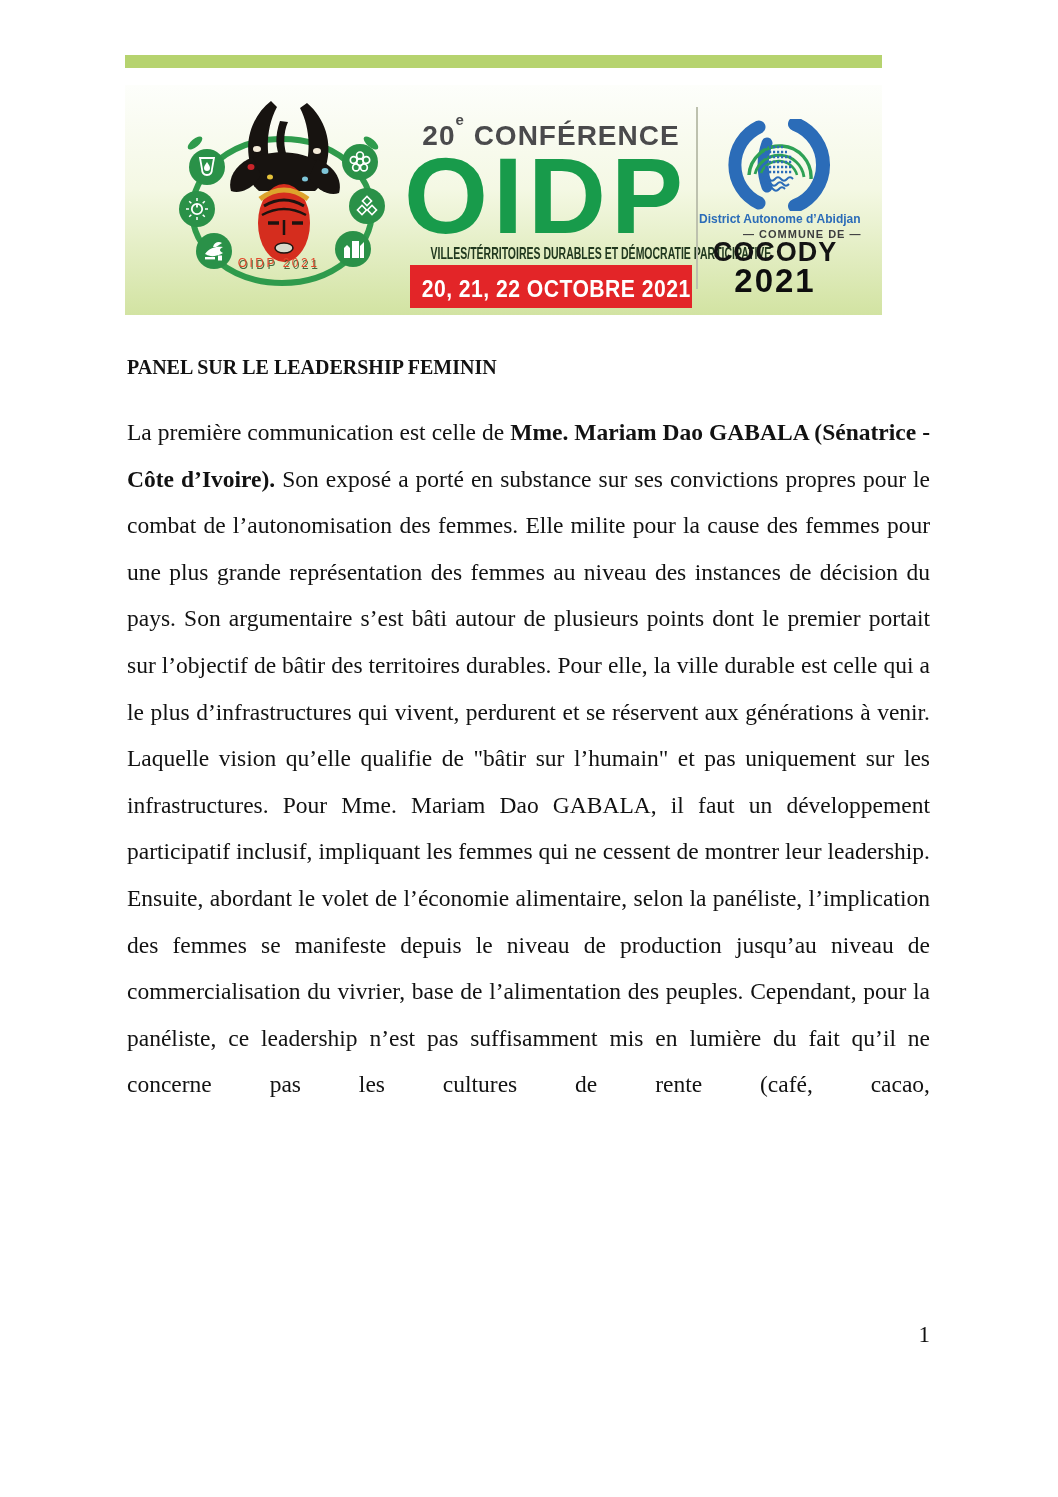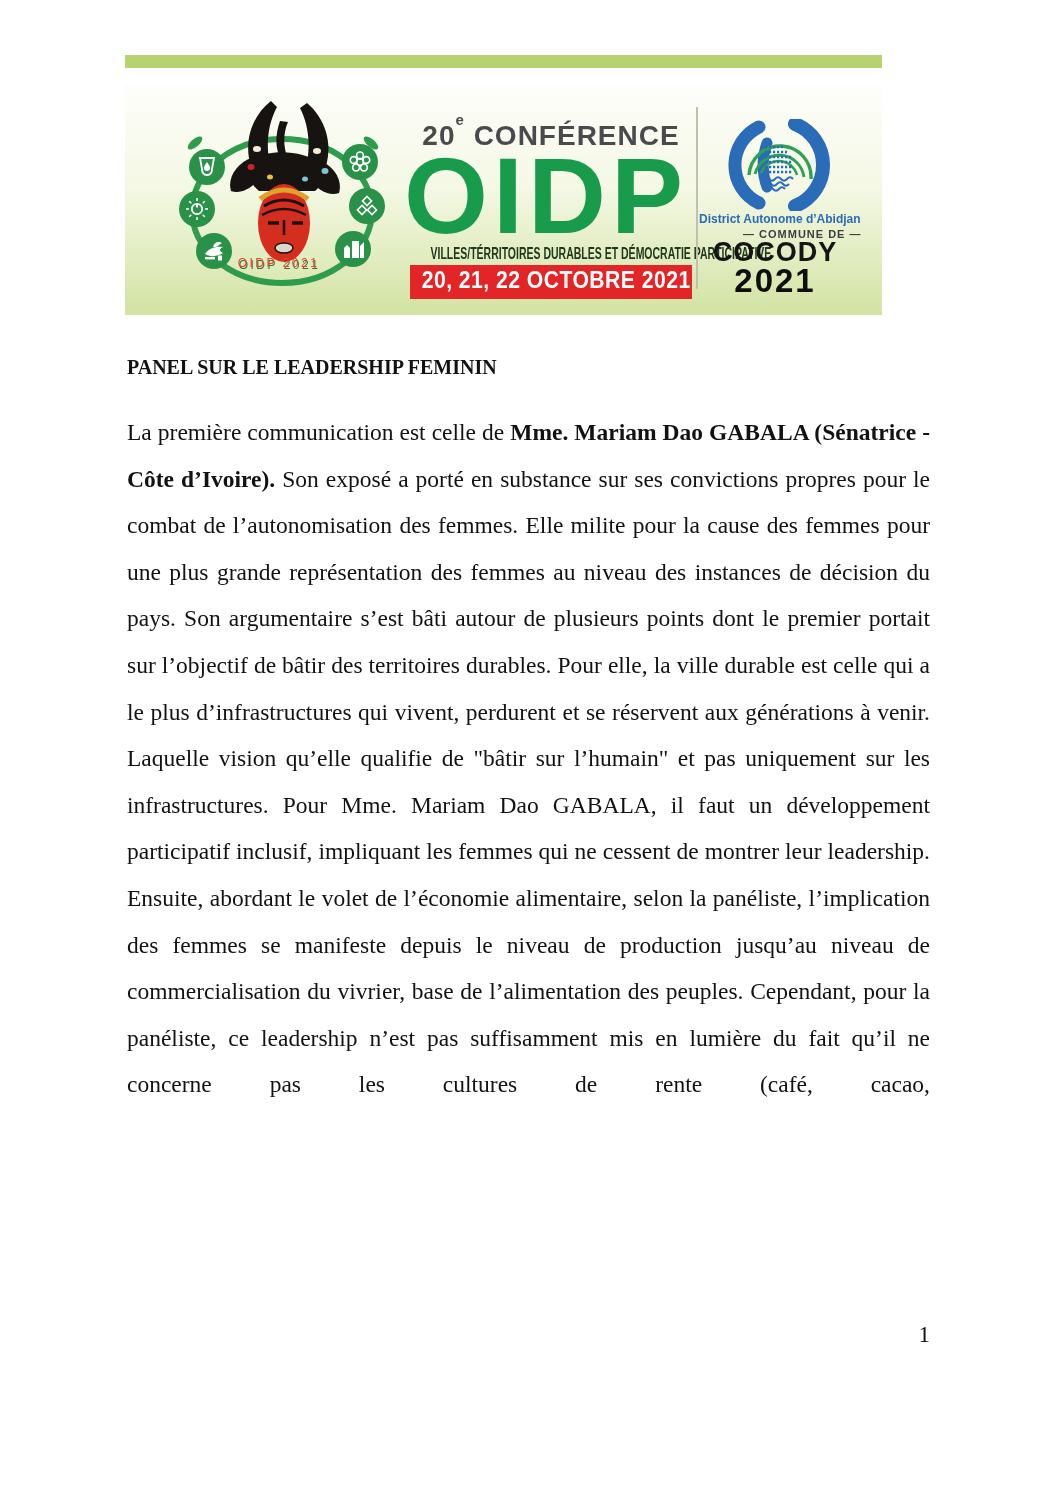--- a/index.html
+++ b/index.html
@@ -21,21 +21,21 @@
   .center-block { position:absolute; left:273px; top:30px; width:306px; text-align:center;
     font-family:"Liberation Sans",sans-serif; }
   .conf-line { font-weight:bold; font-size:28px; color:var(--dark-grey,#4a4a4c);
     letter-spacing:1px; line-height:30px; white-space:nowrap; }
   .conf-line sup { font-size:15px; position:relative; top:-10px; }
   .acronym { font-weight:bold; font-size:108px; line-height:82px; letter-spacing:5px;
     color:var(--accent-green,#189b4b); white-space:nowrap; margin:4px 0 0 -10px; }
   .tagline-wrap { margin-top:7px; height:17px; }
   .tagline { display:inline-block; white-space:nowrap; font-weight:bold; font-size:12.5px;
     color:#21381f; transform:scale(0.84,1.3); transform-origin:center; }
-  .dates-box { margin:4px 12px 0; background:var(--red,#e32528); padding:2px 0 5px; }
+  .dates-box { margin:4px 12px 0; background:var(--red,#e32528); padding:11px 0 5px; }
   .dates { display:inline-block; white-space:nowrap; color:#fff; font-weight:bold; font-size:23px;
     transform:scaleX(0.92); transform-origin:center; letter-spacing:0.5px; }
 
   .separator { position:absolute; left:571px; top:22px; width:2px; height:182px; background:#bdc1ae; }
 
   .logo-right { position:absolute; left:574px; top:34px; width:152px; text-align:center;
     font-family:"Liberation Sans",sans-serif; }
   .logo-right svg { display:block; margin:0 auto; }
   .district { font-size:12px; font-weight:bold; color:var(--blue,#2b6cb8); margin-top:1px; white-space:nowrap; }
   .commune  { font-size:11px; font-weight:bold; color:#3d3d3f; letter-spacing:1px; margin-top:2px; white-space:nowrap;margin-left:44px; }

